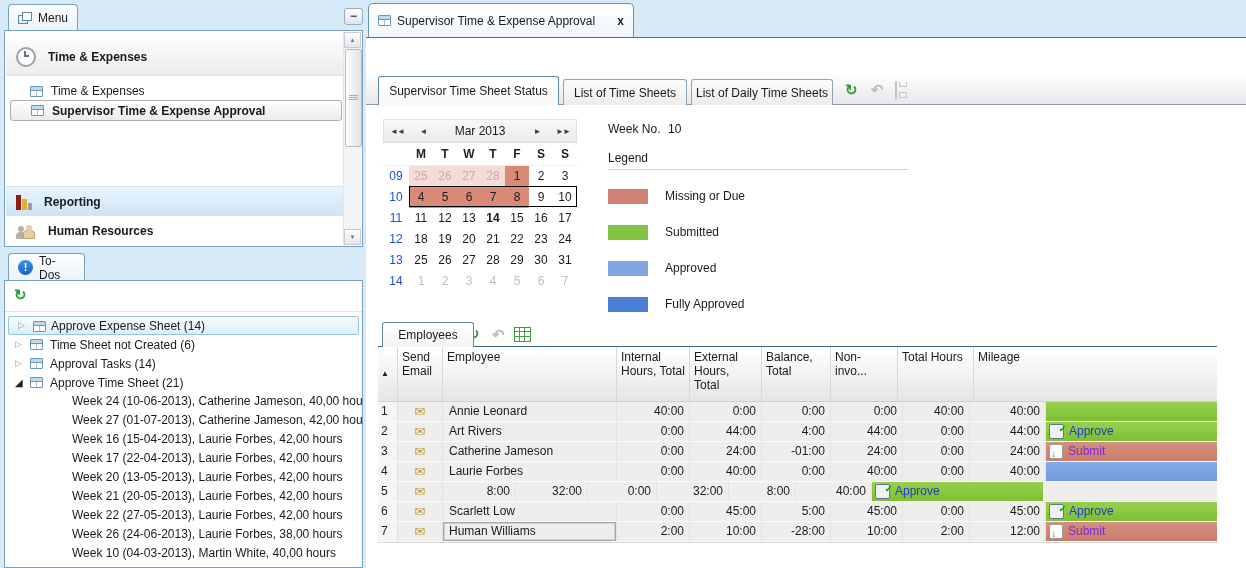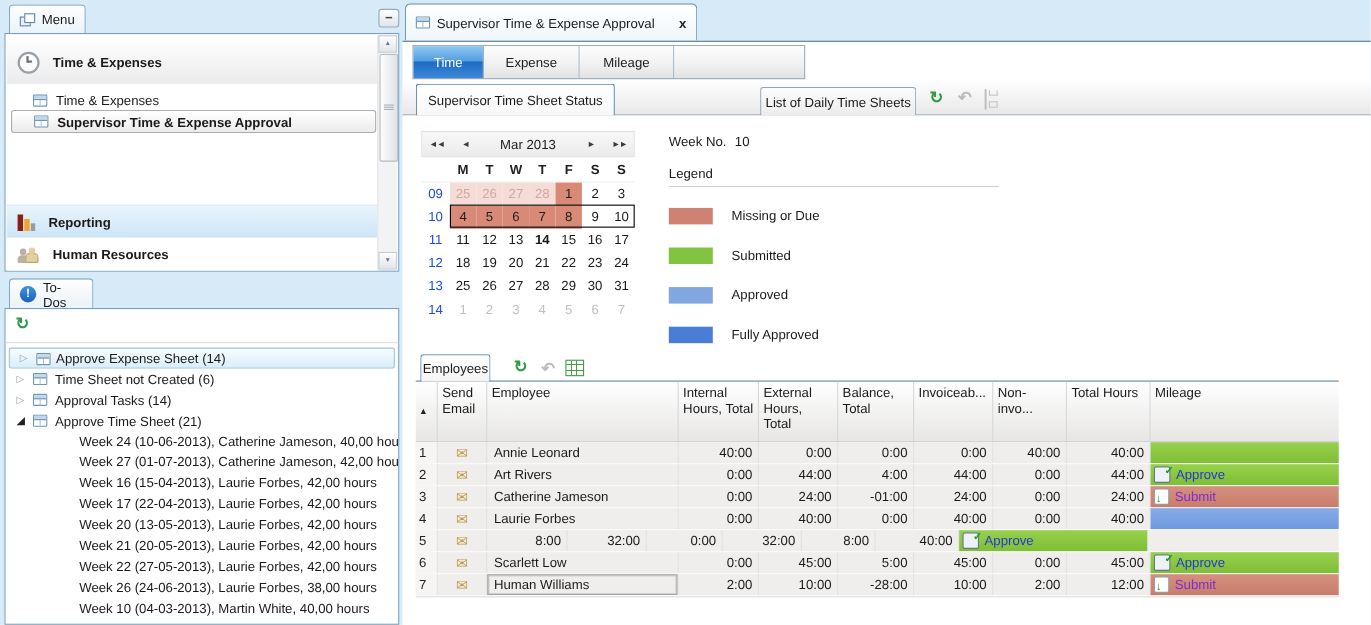--- a/index.html
+++ b/index.html
@@ -108,21 +108,21 @@
   #cal-sel{position:absolute;left:26px;top:67px;width:168px;height:21px;border:1px solid #000;box-sizing:border-box;pointer-events:none}
   
   #weekno-label{left:242px;top:17px}
   #weekno-value{left:302px;top:17px}
   #legend{position:absolute;left:242px;top:46px;width:300px}
   #legend .hdr{font-weight:400}
   #legend .rule{border-bottom:1px solid #d2d2d2;margin-top:4px}
   .leg-row{display:flex;align-items:center;height:20px;margin-top:16px}
   .leg-swatch{width:40px;height:15px;margin-right:17px;flex:none}
   
-  #emp-tab{position:absolute;left:16px;top:217px;height:25px;width:64px;border:1px solid #5f88a9;border-bottom:none;
+  #emp-tab{position:absolute;left:16px;top:217px;height:25px;width:92px;border:1px solid #5f88a9;border-bottom:none;
     border-radius:3px 3px 0 0;background:linear-gradient(#ffffff,#f3f3f3);display:flex;align-items:center;justify-content:center;z-index:2;box-sizing:border-box}
   #emp-refresh{left:101px;top:221px}
   #emp-undo{left:126px;top:221px}
   .ic-grid{position:absolute;width:15px;height:13px;border:1px solid #3f9b3f;background-color:#fff;box-sizing:content-box;
     background-image:linear-gradient(transparent 0 3px,#46a046 3px 4px,transparent 4px 8px,#46a046 8px 9px,transparent 9px),
                      linear-gradient(90deg,transparent 0 4px,#46a046 4px 5px,transparent 5px 9px,#46a046 9px 10px,transparent 10px)}
   #emp-grid{left:148px;top:222px}
   
   #emp-table{position:absolute;left:12px;top:241px;width:839px;border-top:1px solid #39678c;border-bottom:1px solid #d6d5d3}
   .thead{display:flex;height:55px;background:linear-gradient(#ffffff,#e7e6e5);border-bottom:1px solid #cfcfcf;box-sizing:border-box}
@@ -237,29 +237,24 @@
 </div>
 
 <div class="chrome-tab" id="doc-tab">
   <span class="ic-table"></span>
   <span>Supervisor Time &amp; Expense Approval</span>
   <span id="doc-close">x</span>
 </div>
 
 <div class="abs" id="main-panel">
 
-  <div id="module-tabs">
-    <div class="mtab time">Time</div>
-    <div class="mtab g exp">Expense</div>
-    <div class="mtab g mil">Mileage</div>
-    <div class="mtab g" style="flex:1;border-right:none"></div>
-  </div>
 
   <div id="view-strip">
     <div class="vtab" id="vtab-0">Supervisor Time Sheet Status</div>
+    <div class="vtab" id="vtab-1">List of Time Sheets</div>
     <div class="vtab" id="vtab-2">List of Daily Time Sheets</div>
     <span class="tool refresh" id="tb-refresh">↻</span>
     <span class="tool undo" id="tb-undo">↶</span>
     <span class="tool ic-save" id="tb-save"></span>
   </div>
 
   <div id="content">
 
     <div id="calendar">
       <div class="cal-nav">
@@ -374,21 +369,20 @@
     <div id="emp-table">
       <div class="thead">
         <div class="th w-num">
             <span class="sort">▲</span>
           </div>
         <div class="th w-send">Send Email</div>
         <div class="th w-emp">Employee</div>
         <div class="th w-int">Internal Hours, Total</div>
         <div class="th w-ext">External Hours, Total</div>
         <div class="th w-bal">Balance, Total</div>
-        <div class="th w-inv">Invoiceab...</div>
         <div class="th w-non">Non-invo...</div>
         <div class="th w-tot">Total Hours</div>
         <div class="th w-act" style="border-right:none">Mileage</div>
       </div>
 
       <div class="trow">
         <div class="td numcell w-num">1</div>
         <div class="td send w-send"><span class="ic-mail">✉</span></div>
         <div class="td emp w-emp">Annie Leonard</div>
         <div class="td r w-int">40:00</div>

